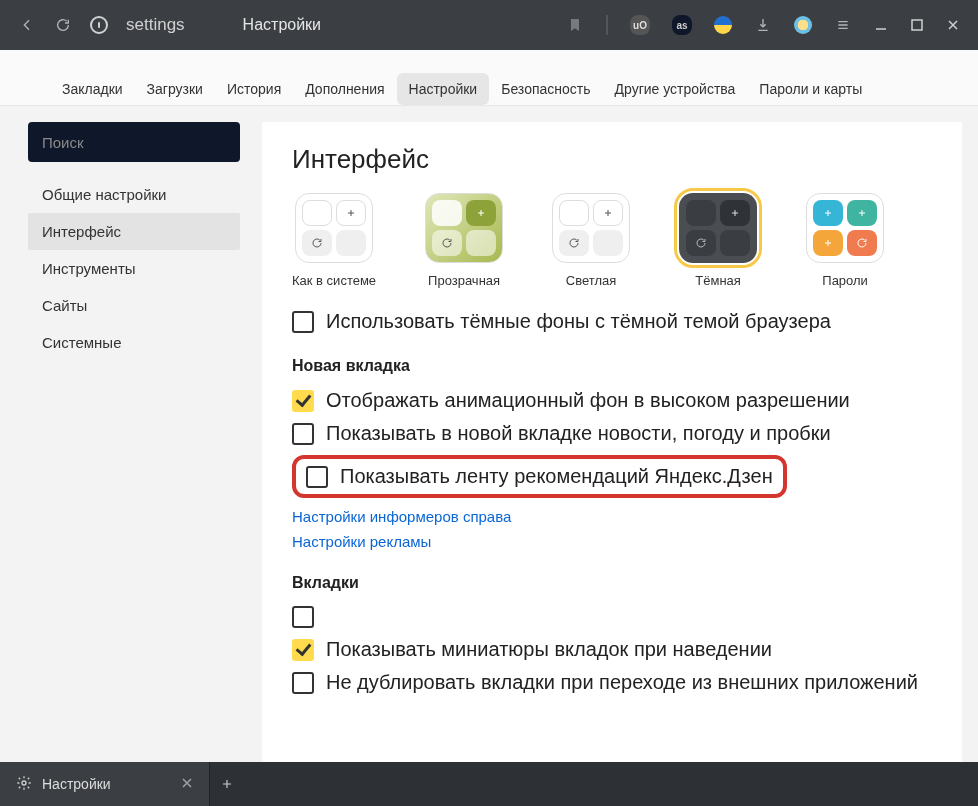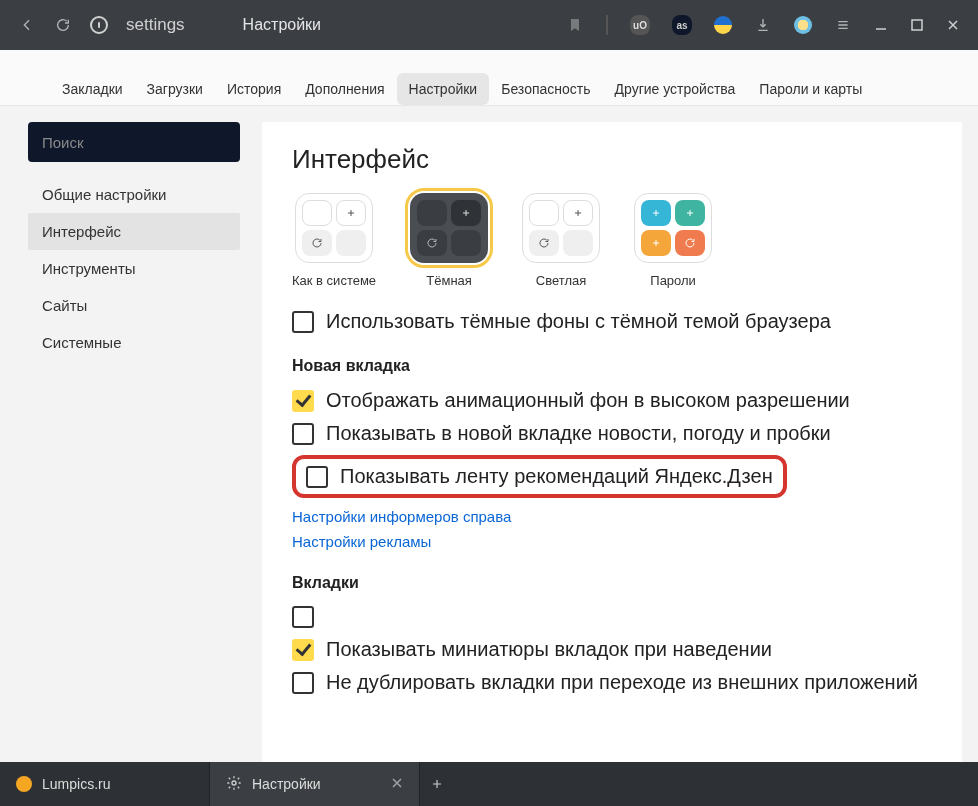--- a/index.html
+++ b/index.html
@@ -34,21 +34,21 @@
   .sidebar { width: 212px; flex-shrink:0; }
   .search-box { background:#0f172a; border-radius:4px; height:40px; display:flex; align-items:center; padding:0 14px; color:#8a8a8a; font-size:15px; margin-bottom: 14px;}
   .side-list { background:transparent; }
   .side-item { font-size:15px; color:#333; padding: 10px 14px; cursor:pointer; }
   .side-item.active { background:#e3e3e3; border-radius:2px; }
 
   
   .content { flex:1; background:#fff; border-radius:2px; padding: 22px 28px 0 30px; overflow:hidden; }
   .content h1 { font-size:26px; font-weight:400; color:#222; margin-bottom: 18px;}
 
-  .themes { display:flex; gap: 34px; margin-bottom: 22px; }
+  .themes { display:flex; gap: 49px; margin-bottom: 22px; }
   .theme { display:flex; flex-direction:column; align-items:center; gap:10px; cursor:pointer;}
   .theme-tile { width:78px; height:70px; border-radius:14px; background:#fff; border:1px solid #ddd; position:relative; padding:6px; display:grid; grid-template-columns:1fr 1fr; grid-template-rows:1fr 1fr; gap:4px;}
   .theme-tile.selected-ring{outline:3px solid #f7c948; outline-offset:2px; border-color:transparent;}
   .mini{border-radius:8px; display:flex;align-items:center;justify-content:center;}
   .mini svg{width:12px;height:12px;stroke-width:2;fill:none;}
   .theme-label{font-size:13px;color:#333;}
 
   
   .t-sys .mini:nth-child(1){background:#fff;border:1px solid #ddd;} .t-sys .mini:nth-child(1) svg{stroke:#555;}
   .t-sys .mini:nth-child(2){background:#fff;border:1px solid #ddd;} .t-sys .mini:nth-child(2) svg{stroke:#555;}
@@ -195,54 +195,71 @@
           <div class="mini">
               <svg viewBox="0 0 24 24">
                 <path d="M20 12a8 8 0 1 1-2.5-5.8M20 4v5h-5"></path>
               </svg>
             </div>
             <div class="mini"></div>
         </div>
         <span class="theme-label">Как в системе</span>
       </div>
       <div class="theme">
+        <div class="theme-tile t-trans">
+          <div class="mini"></div>
+            <div class="mini">
+              <svg viewBox="0 0 24 24">
+                <path d="M12 6v12M6 12h12"></path>
+              </svg>
+            </div>
+          <div class="mini">
+              <svg viewBox="0 0 24 24">
+                <path d="M20 12a8 8 0 1 1-2.5-5.8M20 4v5h-5"></path>
+              </svg>
+            </div>
+            <div class="mini"></div>
+        </div>
+        <span class="theme-label">Прозрачная</span>
+      </div>
+      <div class="theme">
+        <div class="theme-tile t-light">
+          <div class="mini"></div>
+            <div class="mini">
+              <svg viewBox="0 0 24 24">
+                <path d="M12 6v12M6 12h12"></path>
+              </svg>
+            </div>
+          <div class="mini">
+              <svg viewBox="0 0 24 24">
+                <path d="M20 12a8 8 0 1 1-2.5-5.8M20 4v5h-5"></path>
+              </svg>
+            </div>
+            <div class="mini"></div>
+        </div>
+        <span class="theme-label">Светлая</span>
+      </div>
+      <div class="theme">
         <div class="theme-tile t-dark selected-ring">
           <div class="mini"></div>
             <div class="mini">
               <svg viewBox="0 0 24 24">
                 <path d="M12 6v12M6 12h12"></path>
               </svg>
             </div>
           <div class="mini">
               <svg viewBox="0 0 24 24">
                 <path d="M20 12a8 8 0 1 1-2.5-5.8M20 4v5h-5"></path>
               </svg>
             </div>
             <div class="mini"></div>
         </div>
         <span class="theme-label">Тёмная</span>
       </div>
       <div class="theme">
-        <div class="theme-tile t-light">
-          <div class="mini"></div>
-            <div class="mini">
-              <svg viewBox="0 0 24 24">
-                <path d="M12 6v12M6 12h12"></path>
-              </svg>
-            </div>
-          <div class="mini">
-              <svg viewBox="0 0 24 24">
-                <path d="M20 12a8 8 0 1 1-2.5-5.8M20 4v5h-5"></path>
-              </svg>
-            </div>
-            <div class="mini"></div>
-        </div>
-        <span class="theme-label">Светлая</span>
-      </div>
-      <div class="theme">
         <div class="theme-tile t-color">
           <div class="mini">
               <svg viewBox="0 0 24 24">
                 <path d="M12 6v12M6 12h12"></path>
               </svg>
             </div>
             <div class="mini">
               <svg viewBox="0 0 24 24">
                 <path d="M12 6v12M6 12h12"></path>
               </svg>
@@ -297,24 +314,20 @@
     <div class="opt-row">
       <span class="chk"></span>
       <span class="opt-label">Не дублировать вкладки при переходе из внешних приложений</span>
     </div>
   </div>
 </div>
 
 <div class="scroll-edge-r"></div>
 
 <div class="tabbar">
-  <div class="btab">
-    <span class="fav" style="background:#f5a623;"></span>
-    <span>Lumpics.ru</span>
-  </div>
   <div class="btab active">
     <span><svg width="16" height="16" viewBox="0 0 24 24" fill="none" stroke="#ccc" stroke-width="2">
           <circle cx="12" cy="12" r="3"></circle>
           <path d="M12 2v3M12 19v3M4.2 4.2l2.1 2.1M17.7 17.7l2.1 2.1M2 12h3M19 12h3M4.2 19.8l2.1-2.1M17.7 6.3l2.1-2.1"></path>
         </svg></span>
     <span>Настройки</span>
     <span class="close"><svg width="12" height="12" viewBox="0 0 12 12" stroke="#ccc" stroke-width="1.5">
           <path d="M2 2l8 8M10 2l-8 8"></path>
         </svg></span>
   </div>

